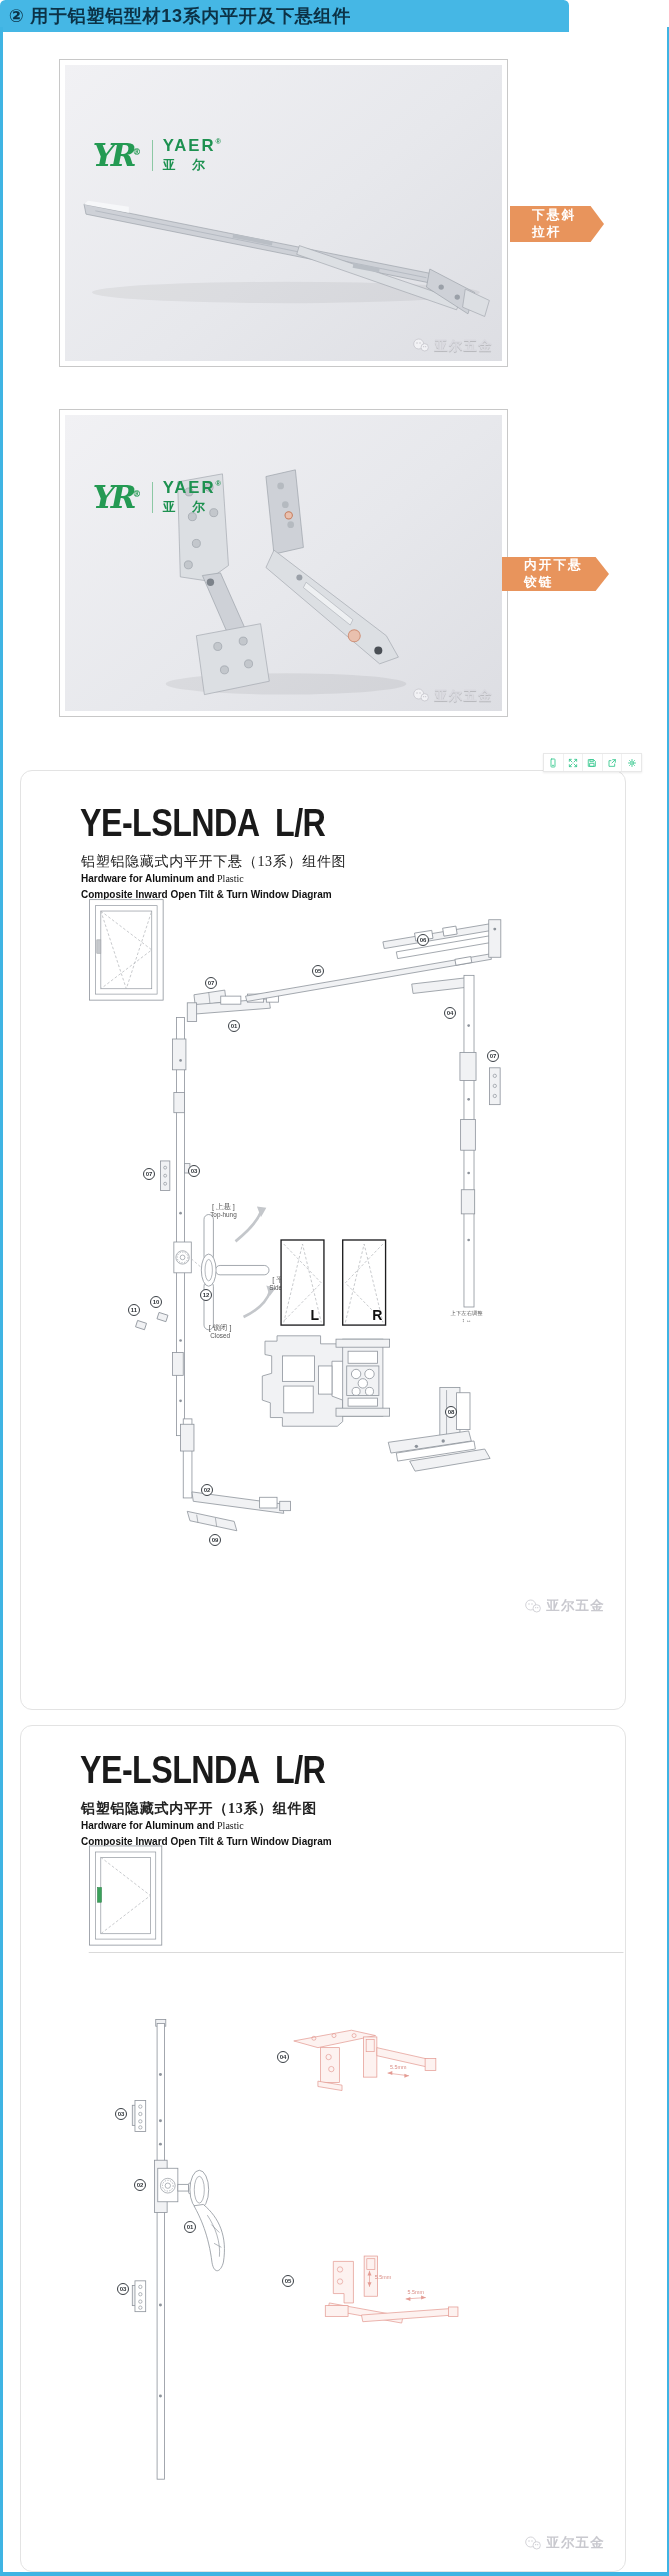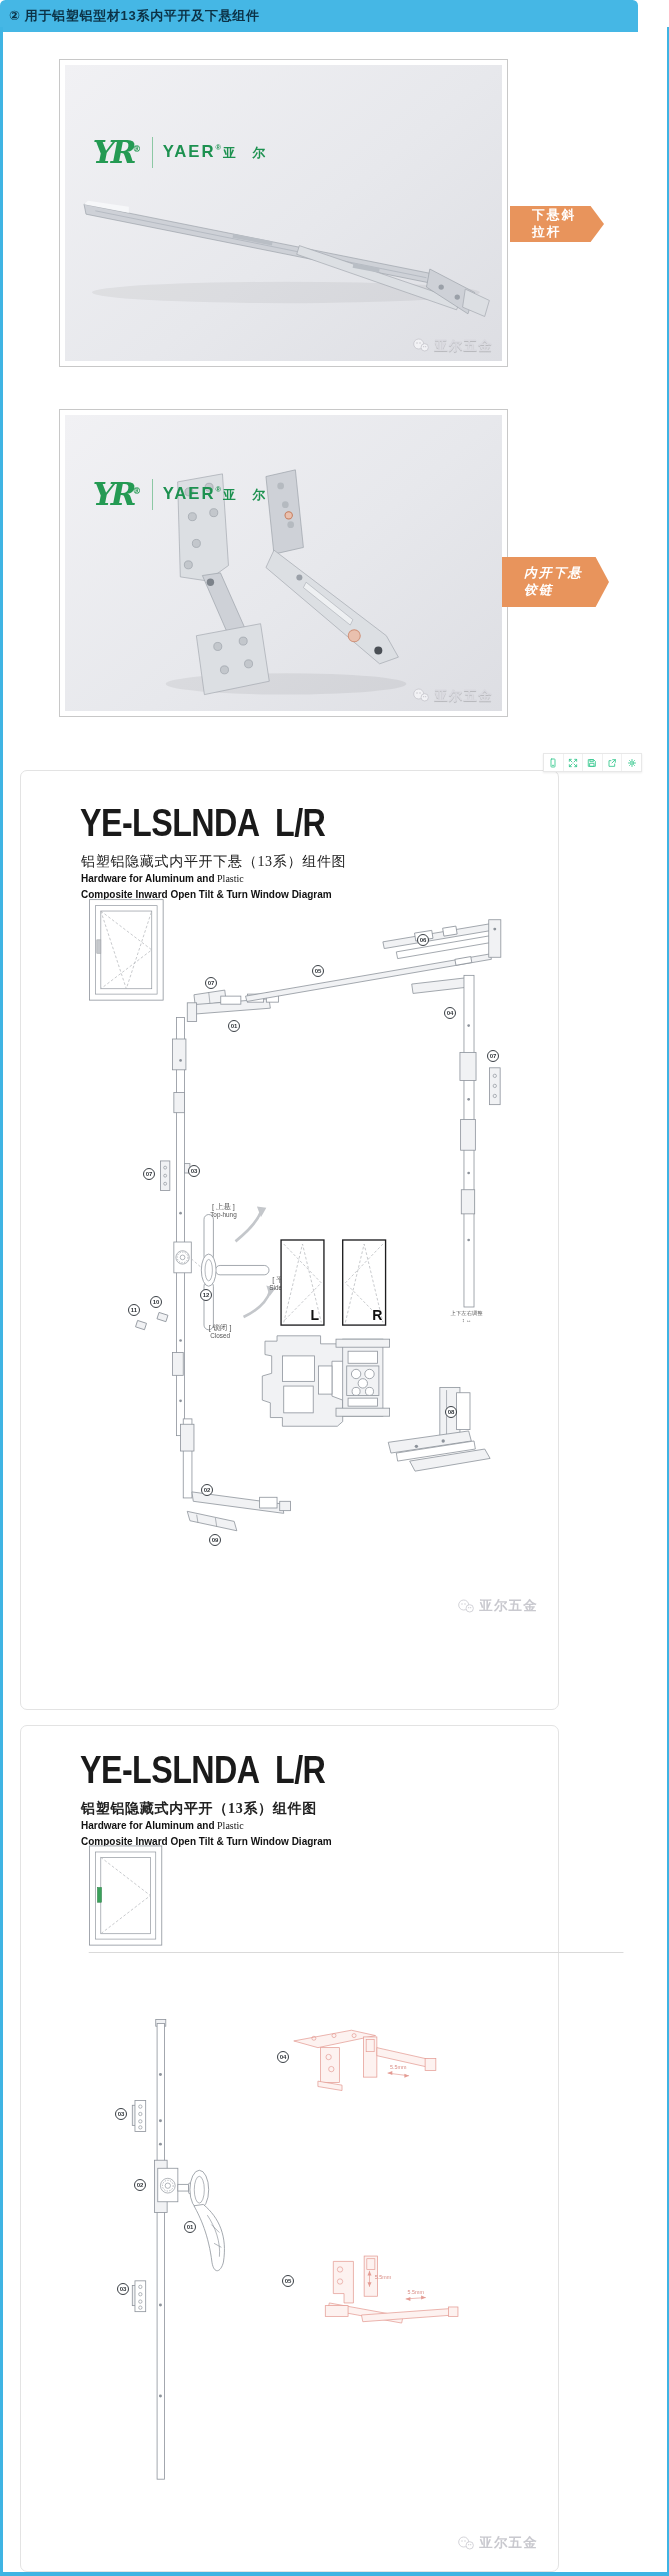--- a/index.html
+++ b/index.html
@@ -3,53 +3,53 @@
 <meta charset="utf-8">
 <style>
   * { margin:0; padding:0; box-sizing:border-box; }
   body { background:#fff; font-family:"Liberation Sans","DejaVu Sans",sans-serif; }
   #page { position:relative; width:670px; height:2576px; background:#fff; overflow:hidden; }
   .edge { position:absolute; background:#3fb4e3; z-index:5; }
   #edge-l { left:0; top:27px; bottom:0; width:3.3px; }
   #edge-r { right:0; top:27px; bottom:0; width:3.3px; }
   #edge-b { left:0; right:0; bottom:0; height:4px; }
 
-  #header { position:absolute; left:0; top:0; width:638px; height:32px; background:#45b7e5;
+  #header { position:absolute; left:0; top:0; width:569px; height:32px; background:#45b7e5;
     border-radius:5.4px 5.4px 0 0; display:flex; align-items:center; padding-left:8.7px;
-    font-size:13px; font-weight:bold; color:#0c3246; letter-spacing:0.7px; z-index:4; }
+    font-size:18px; font-weight:bold; color:#0c3246; letter-spacing:0.7px; z-index:4; }
 
   .photo-card { position:absolute; left:59px; width:449px; height:308px; background:#fff;
     border:0.7px solid #c8c8c8; padding:4.7px; }
   .photo { position:relative; width:100%; height:100%; overflow:hidden;
     background:linear-gradient(140deg,#f1f1f4 0%,#e7e8ec 55%,#dddee3 100%); }
   .photo svg.product { position:absolute; left:0; top:0; }
 
   .logo { position:absolute; left:28px; top:35px; display:flex; align-items:center;margin-top:37px; }
   .lg-script { font-family:"DejaVu Serif","Liberation Serif",serif; font-style:italic; font-weight:bold;
     font-size:31px; color:#249a53; line-height:1; letter-spacing:-4px; }
   .lg-script i { font-style:normal; font-size:8.7px; vertical-align:super; letter-spacing:0; }
   .lg-bar { width:1.3px; height:31px; background:#8cc8a4; margin:0 9.4px 0 10.7px; }
-  .lg-right { display:flex; flex-direction:row;align-items:flex-end; }
+  .lg-right { display:flex; flex-direction:column; }
   .lg-en { font-weight:bold; font-size:16.7px; letter-spacing:2px; color:#1d9150; line-height:1.1; }
   .lg-en i { font-style:normal; font-size:7.4px; vertical-align:super; }
   .lg-cn { font-size:12.7px; letter-spacing:6.7px; color:#1d9150; margin-top:2px; font-weight:bold; }
 
   .wm { position:absolute; display:flex; align-items:center; gap:4.7px; font-weight:bold;
     font-size:13.4px; letter-spacing:1.3px; }
   .wm-gray { color:#dadae0; text-shadow:0 0.7px 0.7px rgba(0,0,0,0.18); }
   .wm-white { color:#c9c9cf; text-shadow:0 0.7px 0 #fff; }
 
   .flag { position:absolute; background:#e8945c; color:#fff; font-size:12.7px; font-weight:bold;
     letter-spacing:2px; display:flex; align-items:center; padding:0 20px 0 22px; z-index:3;
     clip-path:polygon(0 0, calc(100% - 13.4px) 0, 100% 50%, calc(100% - 13.4px) 100%, 0 100%); }
   #flag-1 { left:510px; top:206px; width:94px; height:36px; }
-  #flag-2 { left:502px; top:557px; width:107px; height:50px;font-style:italic; }
-
-  .card { position:absolute; left:20px; width:539px; background:#fff; border:0.7px solid #e3e3e3;
-    border-radius:7px; }
+  #flag-2 { left:502px; top:557px; width:107px; height:34px; }
+
+  .card { position:absolute; left:20px; width:606px; background:#fff; border:0.7px solid #e3e3e3;
+    border-radius:12px; }
   #card-3 { top:770px; height:940px; }
   #card-4 { top:1725px; height:847px; }
 
   #toolbar { position:absolute; left:543px; top:753px; width:99px; height:19px; background:#fff;
     border:0.7px solid #e8e8e8; box-shadow:0 0.7px 2px rgba(0,0,0,.08); display:flex; z-index:6; }
   .tbtn { flex:1; display:flex; align-items:center; justify-content:center; border-right:0.7px solid #f0f0f0;
     cursor:pointer; background:#fff; }
   .tbtn:last-child { border-right:none; }
   .tbtn svg { stroke:#35c98f; fill:none; stroke-width:1.3; stroke-linecap:round; stroke-linejoin:round; }
 

